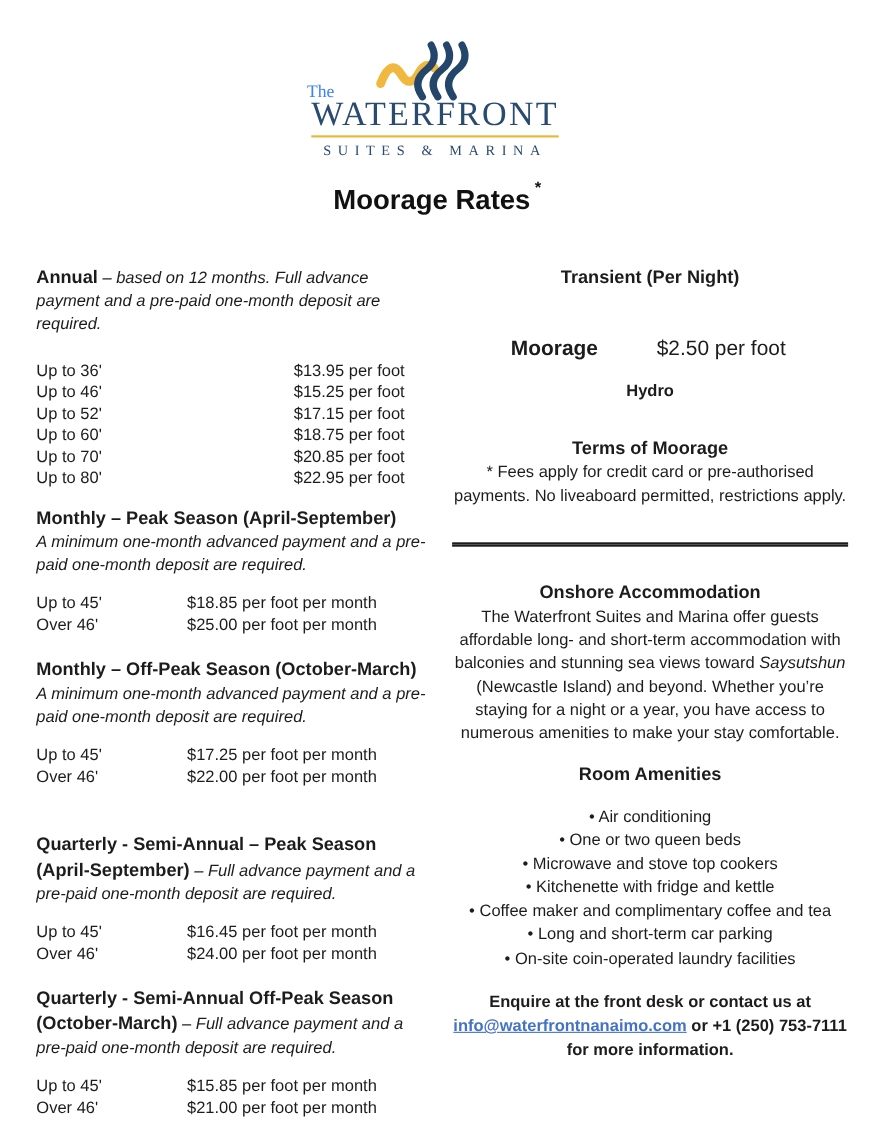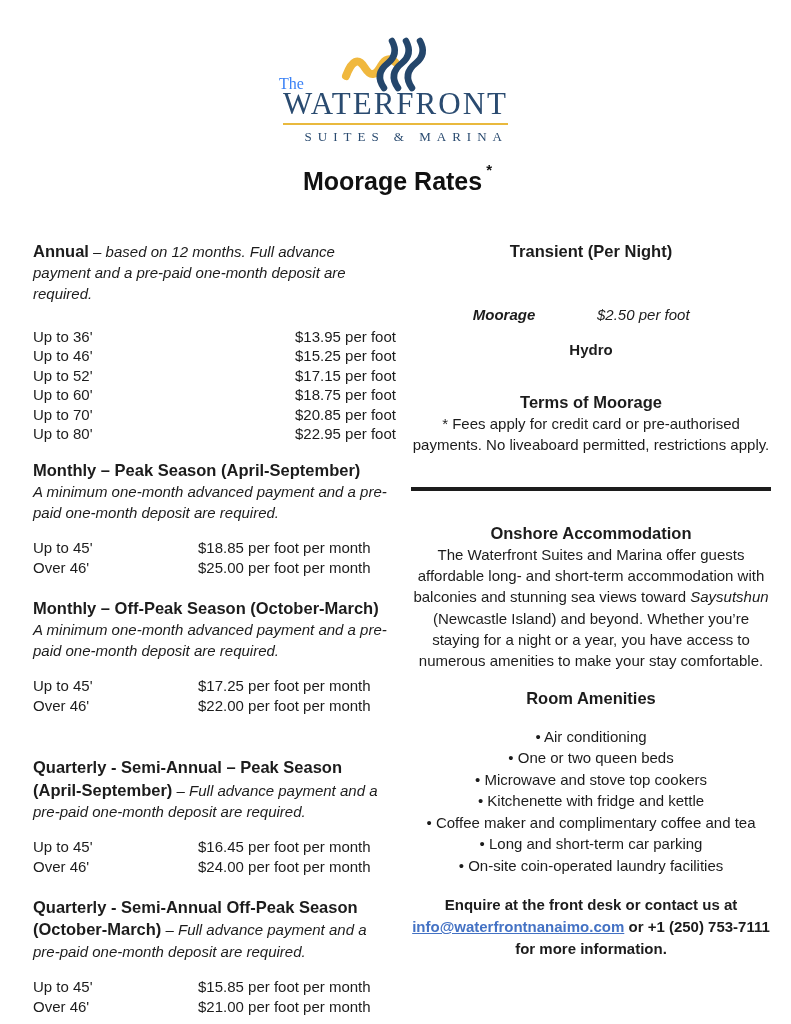--- a/index.html
+++ b/index.html
@@ -25,47 +25,46 @@
   .logo-name {
     font-family:"Liberation Serif", serif;
     font-size:31px; letter-spacing:2px; color:#2a4b70;
     display:block; line-height:1.05;
   }
   .logo-rule { height:2px; background:#e9b93d; margin:2px 0 4px 0; }
   .logo-sub {
     font-family:"Liberation Serif", serif;
     font-size:13px; letter-spacing:6px; color:#2a4b70;
     display:block;
-    text-align:right;
   }
   
   .doc-title { text-align:center; margin-top:22px; font-size:25px; font-weight:bold; color:#111; }
   .doc-title sup { font-size:15px; position:relative; top:-6px; left:4px; }
   
   .columns { display:flex; margin:44px 0 0 33px; }
   .col-left  { width:362px; margin-right:16px; }
   .col-right { width:360px;text-align:center; }
   .sec-heading { font-size:16.5px; font-weight:bold; line-height:1.35; }
   .note-italic { font-style:italic; font-size:15px; font-weight:normal; line-height:1.4; }
   .body-text { font-size:15px; line-height:1.42; }
-  .rate-row { display:flex; font-size:15px; line-height:19.5px;gap:28px; }
+  .rate-row { display:flex; font-size:15px; line-height:19.5px; }
   .rate-row .price { white-space:nowrap; }
   .annual-rows .size { width:234px; flex:none; }
   .wide-rows   .size { width:137px; flex:none; }
   .hydro-rows  .size { width:186px; flex:none; }
   
   .sec-annual .annual-rows { margin-top:22px; }
   .sec-monthly-peak { margin-top:15px; }
   .sec-monthly-peak .wide-rows, .sec-monthly-off .wide-rows { margin-top:15px; }
   .sec-monthly-off { margin-top:20px; }
   .sec-q-peak { margin-top:41px; }
   .sec-q-peak .wide-rows, .sec-q-off .wide-rows { margin-top:15px; }
   .sec-q-off { margin-top:20px; }
   
-  .sec-transient .moorage-row { margin-top:44px; font-size:15px; display:flex;font-style:italic; }
+  .sec-transient .moorage-row { margin-top:44px; font-size:19px; display:flex; }
   .moorage-row .size, .hydro-label { font-weight:bold; }
   .moorage-row .size { width:186px; flex:none; }
   .hydro-label { margin-top:17px; font-size:15px; line-height:19.5px; }
   .sec-terms { margin-top:31px; }
   .divider {
     margin-top:31px; height:2px;
     border-top:2px solid #1c1c1c; border-bottom:2px solid #1c1c1c;
   }
   .sec-onshore { margin-top:31px; }
   .sec-amenities { margin-top:15px; }

